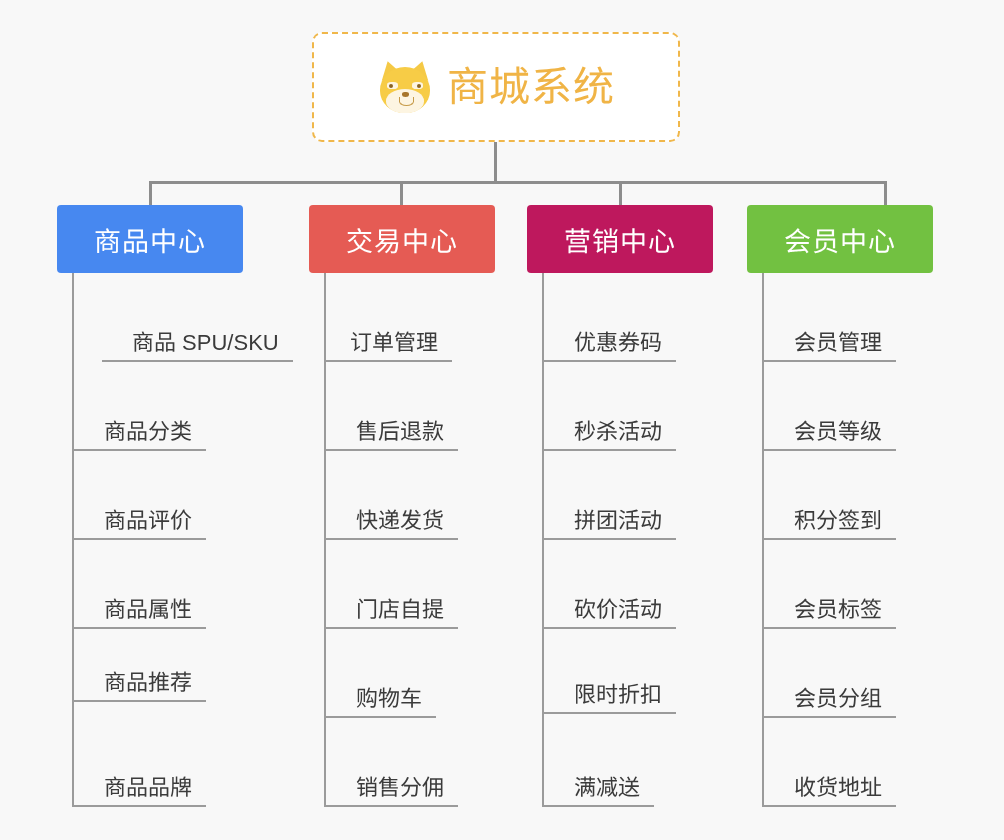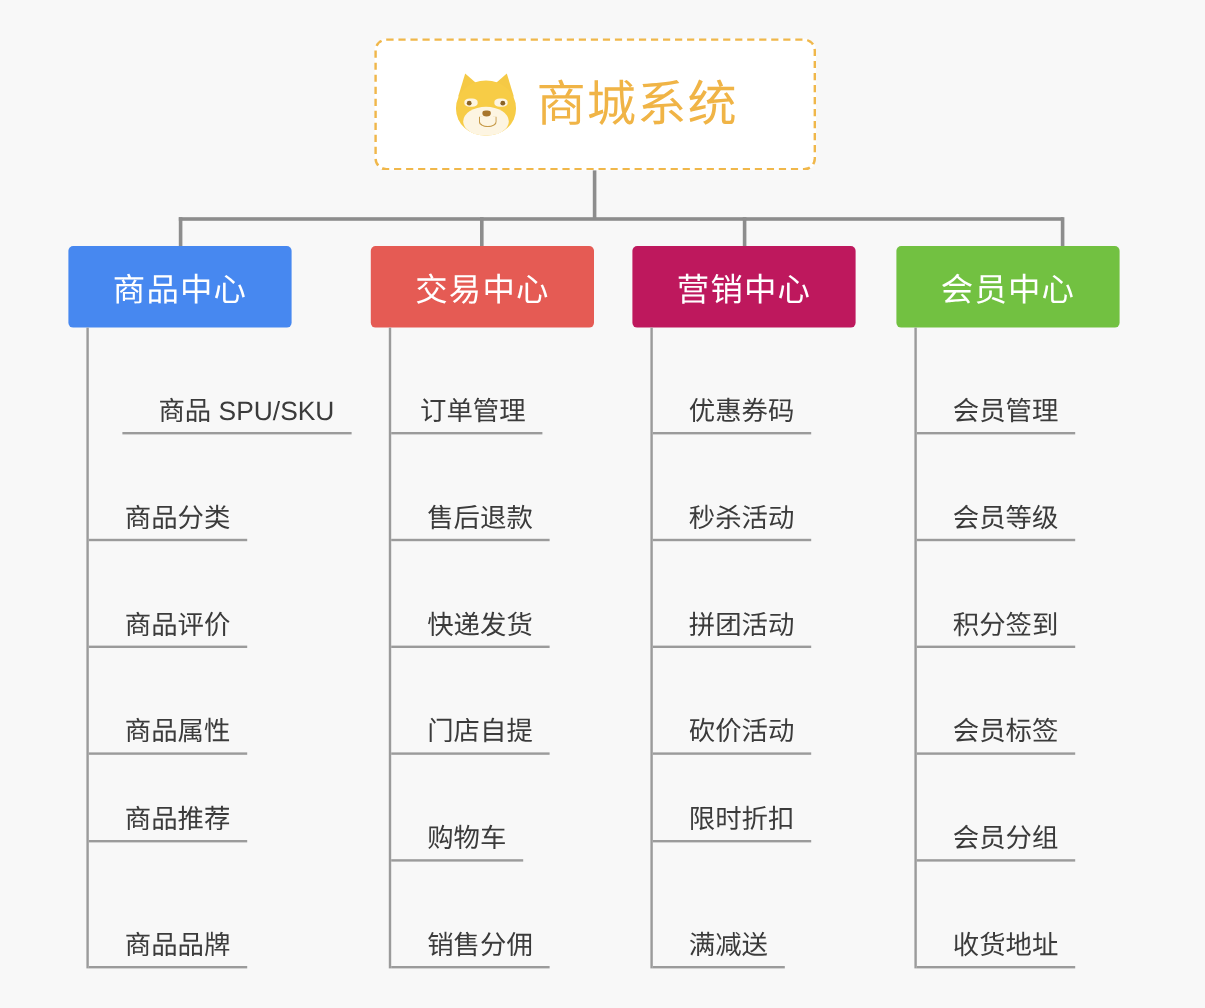--- a/index.html
+++ b/index.html
@@ -258,21 +258,21 @@
     </div>
     <div class="leaf" style="top:89px;">
       <span class="leaf-label">秒杀活动</span>
     </div>
     <div class="leaf" style="top:178px;">
       <span class="leaf-label">拼团活动</span>
     </div>
     <div class="leaf" style="top:267px;">
       <span class="leaf-label">砍价活动</span>
     </div>
-    <div class="leaf" style="top:340px;">
+    <div class="leaf" style="top:352px;">
       <span class="leaf-label">限时折扣</span>
     </div>
     <div class="leaf" style="top:445px;">
       <span class="leaf-label">满减送</span>
     </div>
   </div>
 
   <div class="branch" style="left:762px;">
     <div class="spine" style="height: 534px;"></div>
     <div class="leaf" style="top:0px;">

